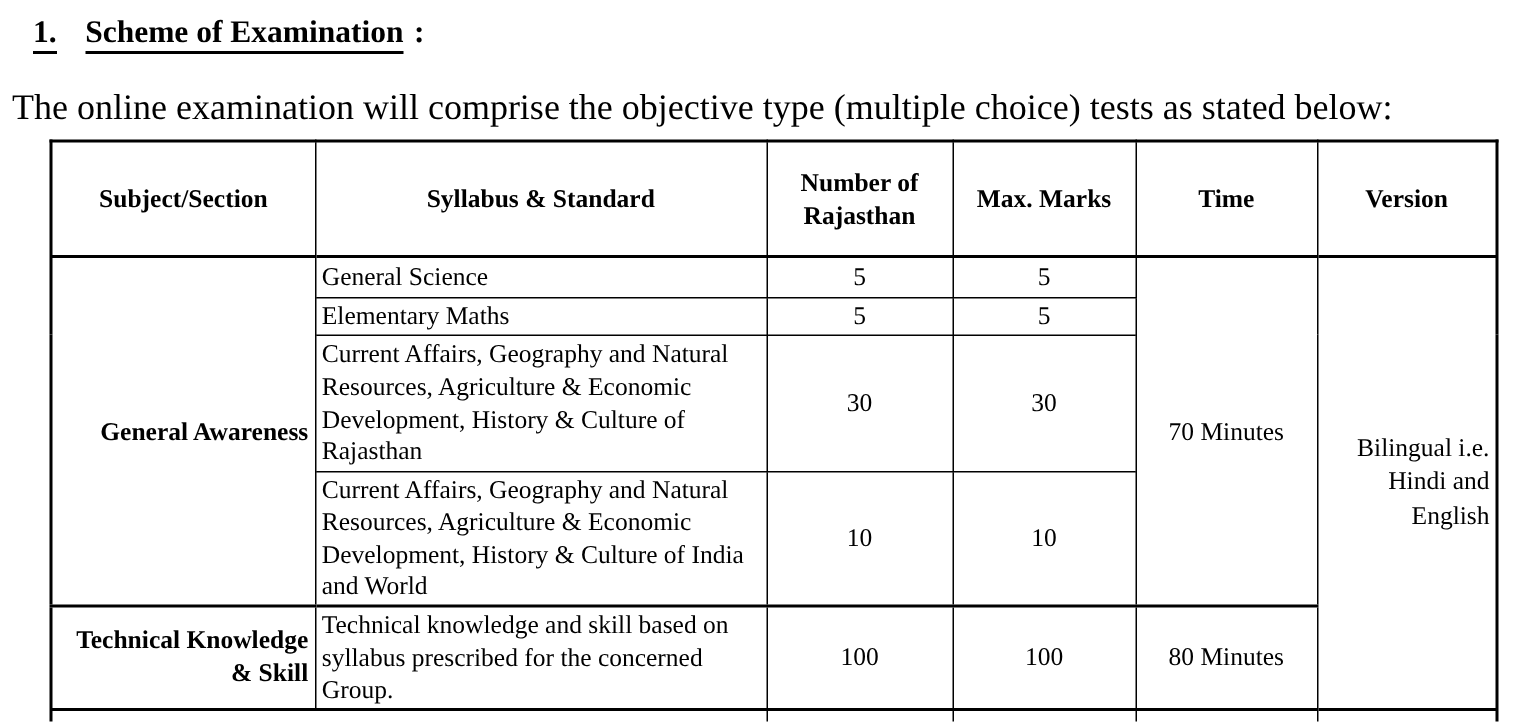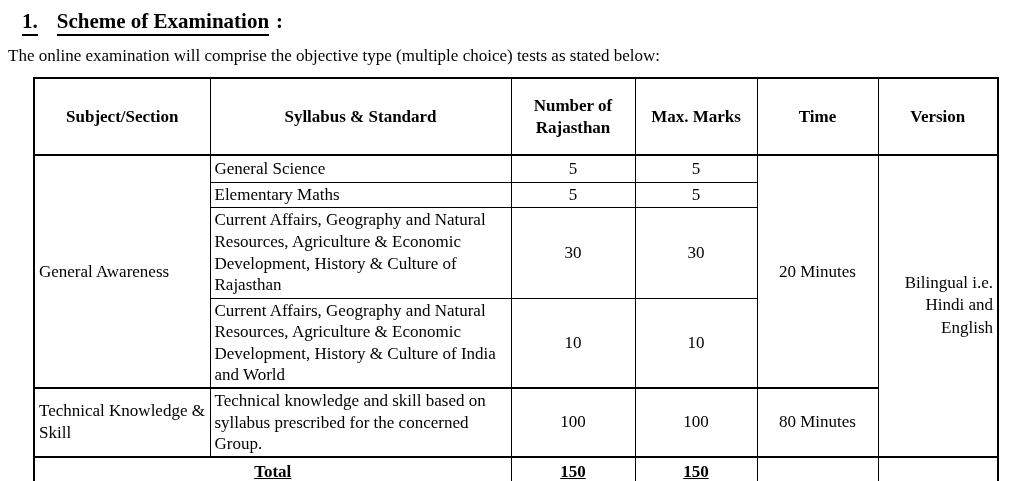--- a/index.html
+++ b/index.html
@@ -25,22 +25,22 @@
     margin-right: 19px;
   }
   .heading .title {
     display: inline-block;
     border-bottom: 2px solid #000;
     padding-bottom: 1px;
   }
   .heading .colon { margin-left: 7px; }
 
   .intro {
-    margin: 9px 0 0 8px;
-    font-size: 17px;
+    margin: 25px 0 0 8px;
+    font-size: 24px;
     line-height: 22px;
   }
 
   table.scheme {
     border-collapse: collapse;
     table-layout: fixed;
     margin: 10px 0 0 33px;
     width: 964px;
     border: 2px solid #000;
   }
@@ -66,21 +66,21 @@
   tr.r6 { height: 31px; }
 
   td.c { text-align: center; }
   td.syllabus {
     text-align: left;
     padding-left: 7px;
     padding-right: 6px;
     line-height: 1.27;
     margin-left: 20px;
   }
-  td.subject { text-align: left; line-height: 1.3; }
+  td.subject { text-align: right; line-height: 1.3; font-weight: bold; }
   tr.thick-top td { border-top: 2px solid #000; }
   td.bold { font-weight: bold; text-decoration: underline; }
   td.version-cell { text-align: right; line-height: 1.35; }
   td.time-cell { text-align: center; }
 </style>
 </head>
 <body>
 
 <div class="heading">
   <span class="num">1.</span><span class="title">Scheme of Examination</span><span class="colon">:</span>
@@ -105,21 +105,21 @@
       <th>Max. Marks</th>
       <th>Time</th>
       <th>Version</th>
     </tr>
 
     <tr class="r1">
       <td class="subject" rowspan="4">General Awareness</td>
       <td class="syllabus">General Science</td>
       <td class="c">5</td>
       <td class="c">5</td>
-      <td class="time-cell" rowspan="4">20 Minutes</td>
+      <td class="time-cell" rowspan="4">70 Minutes</td>
       <td class="version-cell" rowspan="5">Bilingual i.e. Hindi and English</td>
     </tr>
 
     <tr class="r2">
       <td class="syllabus">Elementary Maths</td>
       <td class="c">5</td>
       <td class="c">5</td>
     </tr>
 
     <tr class="r3">

